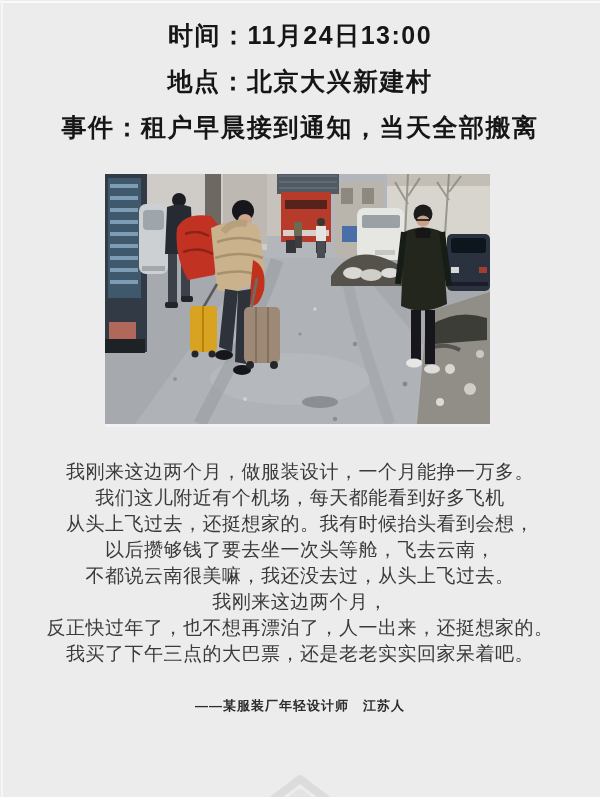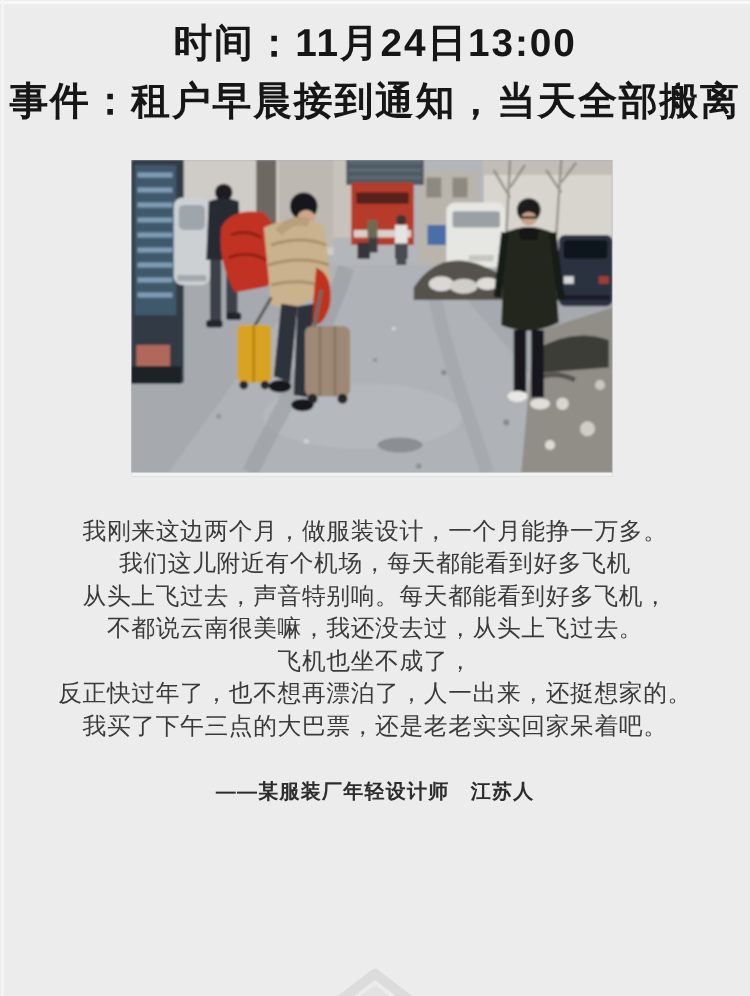--- a/index.html
+++ b/index.html
@@ -6,51 +6,52 @@
   body{
     width:600px;height:797px;position:relative;overflow:hidden;
     background:#ececec;
     font-family:"Liberation Sans","DejaVu Sans",sans-serif;
   }
   .hairline-top{position:absolute;top:1px;left:0;width:600px;height:2px;background:#fafafa;}
   .hairline-left{position:absolute;top:0;left:1px;width:2px;height:797px;background:#f6f6f6;}
 
   .header{padding-top:12px;text-align:center;}
   .h-line{
-    font-size:31px;line-height:46px;font-weight:800;color:#161616;
+    font-size:25px;line-height:46px;font-weight:800;color:#161616;
     letter-spacing:1.5px;
   }
 
   .photo-wrap{
     width:385px;height:250px;margin:24px 0 0 105px;position:relative;
     background:#a9adb1;overflow:hidden;
     border-bottom:3px solid #f2f2f2;
   }
   .photo-wrap svg{display:block;}
 
   .body-text{margin-top:32px;text-align:center;}
   .q-line{font-size:19px;line-height:26px;color:#3a3a3a;letter-spacing:0.5px;}
 
   .attribution{
     margin-top:26px;text-align:center;
-    font-size:16px;line-height:26px;font-weight:800;color:#2c2c2c;letter-spacing:1px;
+    font-size:13px;line-height:26px;font-weight:800;color:#2c2c2c;letter-spacing:1px;
   }
 
   .chevron{
     position:absolute;left:50%;bottom:-20px;transform:translateX(-50%);
   }
 </style>
 </head>
 <body>
 
 <div class="hairline-top"></div>
 <div class="hairline-left"></div>
 
 <div class="header">
   <div class="h-line">时间：11月24日13:00</div>
+  <div class="h-line">地点：北京大兴新建村</div>
   <div class="h-line">事件：租户早晨接到通知，当天全部搬离</div>
 </div>
 
 <div class="photo-wrap">
   <svg viewBox="0 0 385 250" width="385" height="250">
     <defs>
         <filter id="soft" x="-5%" y="-5%" width="110%" height="110%">
           <feGaussianBlur stdDeviation="0.7"></feGaussianBlur>
         </filter>
       </defs>
@@ -188,23 +189,24 @@
       <rect x="320" y="136" width="10" height="54" fill="#15161a"></rect>
       <ellipse cx="309" cy="189" rx="8" ry="4.5" fill="#e8e7e3"></ellipse>
       <ellipse cx="327" cy="195" rx="8" ry="4.5" fill="#dfdedb"></ellipse>
     </g>
   </svg>
 </div>
 
 <div class="body-text">
   <div class="q-line">我刚来这边两个月，做服装设计，一个月能挣一万多。</div>
   <div class="q-line">我们这儿附近有个机场，每天都能看到好多飞机</div>
-  <div class="q-line">从头上飞过去，声音特别响。每天都能看到好多飞机，</div>
+  <div class="q-line">从头上飞过去，还挺想家的。我有时候抬头看到会想，</div>
+  <div class="q-line">以后攒够钱了要去坐一次头等舱，飞去云南，</div>
   <div class="q-line">不都说云南很美嘛，我还没去过，从头上飞过去。</div>
-  <div class="q-line">飞机也坐不成了，</div>
+  <div class="q-line">我刚来这边两个月，</div>
   <div class="q-line">反正快过年了，也不想再漂泊了，人一出来，还挺想家的。</div>
   <div class="q-line">我买了下午三点的大巴票，还是老老实实回家呆着吧。</div>
 </div>
 
 <div class="attribution">——某服装厂年轻设计师　江苏人</div>
 
 <svg class="chevron" width="96" height="44" viewBox="0 0 96 44">
   <polyline points="14,32 48,6 82,32" fill="none" stroke="#dcdcdc" stroke-width="8" stroke-linecap="round" stroke-linejoin="round"></polyline>
   <polyline points="14,46 48,20 82,46" fill="none" stroke="#e3e3e3" stroke-width="8" stroke-linecap="round" stroke-linejoin="round"></polyline>
 </svg>

